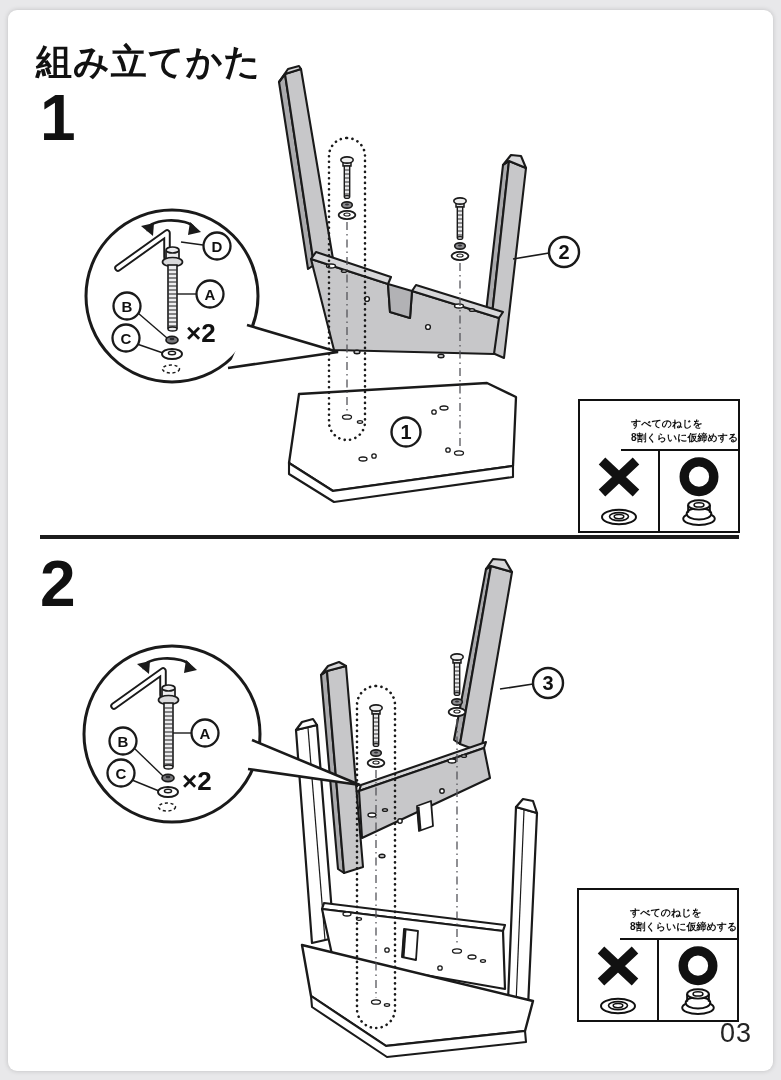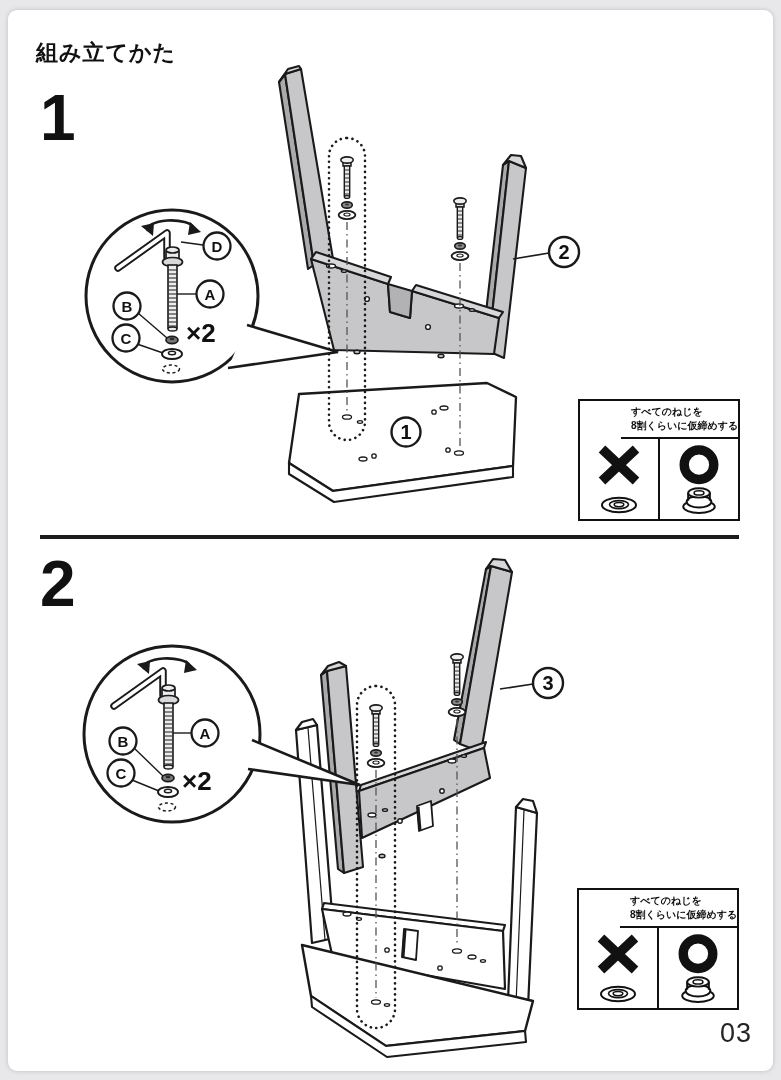--- a/index.html
+++ b/index.html
@@ -9,40 +9,40 @@
     font-family:"Liberation Sans","DejaVu Sans",sans-serif;
     -webkit-font-smoothing:antialiased;
   }
   .page-card{
     position:absolute;left:8px;top:10px;width:765px;height:1061px;
     background:#ffffff;border-radius:9px;
     box-shadow:0 0 5px rgba(0,0,0,.18);
   }
   .page-title{
     position:absolute;left:36px;top:38px;
-    font-size:22px;font-weight:900;color:#111;letter-spacing:1px;
+    font-size:36px;font-weight:900;color:#111;letter-spacing:1px;
   }
   .step-number{
     position:absolute;font-size:64px;font-weight:800;color:#111;line-height:1;
   }
   #step1-num{left:40px;top:86px;}
   #step2-num{left:40px;top:552px;}
   .illus{position:absolute;left:0;}
   #step1-svg{top:60px;}
   #step2-svg{top:548px;}
   .divider{
     position:absolute;left:40px;top:535px;width:699px;height:3.5px;background:#1c1c1c;
   }
   .warning-box{
     position:absolute;width:162px;background:#fff;border:2.5px solid #111;box-sizing:border-box;
   }
   #warning-1{left:578px;top:399px;}
   #warning-2{left:577px;top:888px;}
   .wb-header{
-    display:flex;align-items:center;gap:5px;padding:4px 4px 4px 5px;
+    display:flex;align-items:center;gap:5px;padding:16px 4px 4px 5px;
     border-bottom:2.5px solid #111;
     margin-left:41px;
   }
   .wb-text{font-size:10px;font-weight:700;line-height:1.4;color:#111;white-space:nowrap;}
   .wb-body{display:flex;height:80px;}
   .wb-cell{
     flex:1;display:flex;flex-direction:column;align-items:center;
     justify-content:space-between;padding:5px 0 4px;
   }
   .wb-cell-left{border-right:2.5px solid #111;}

